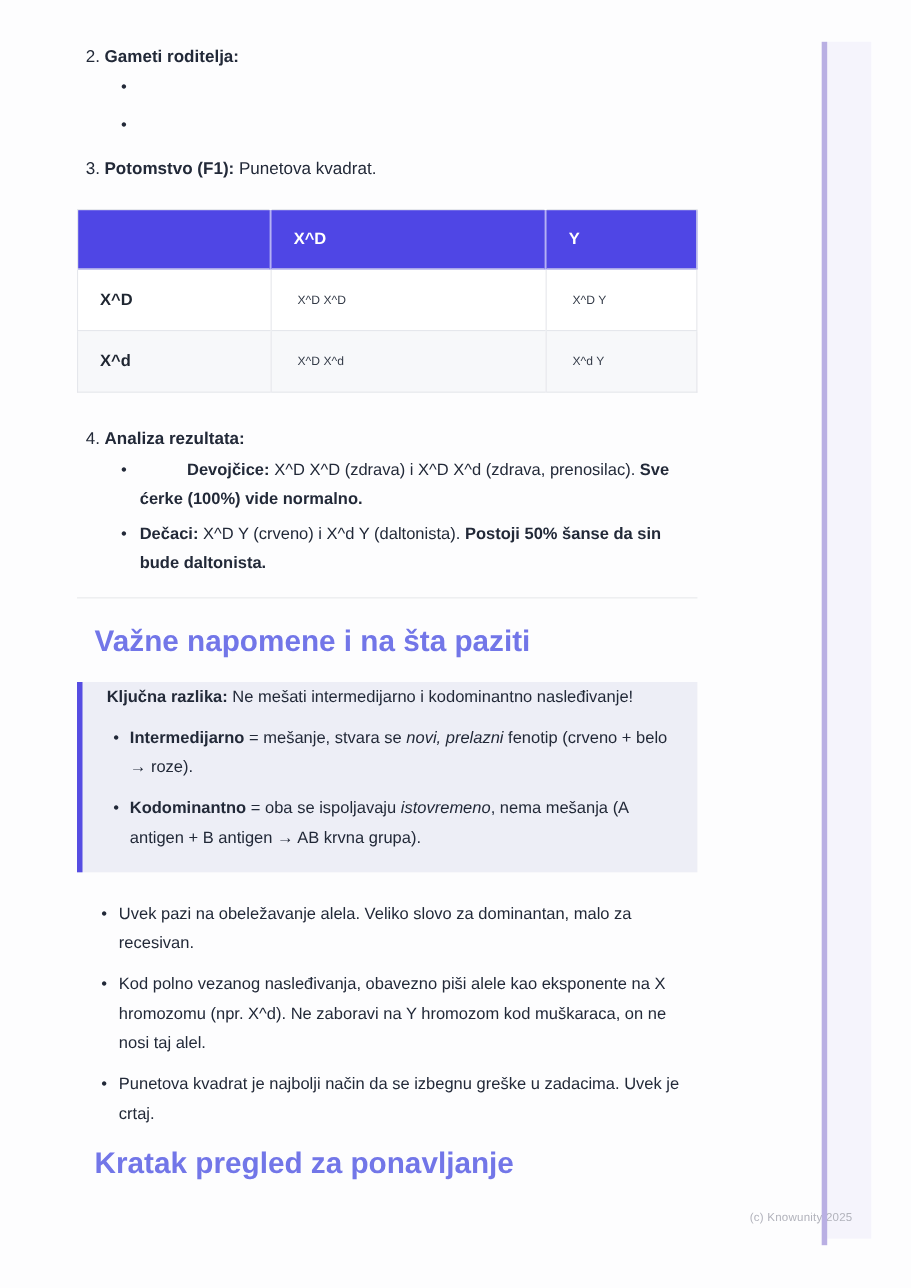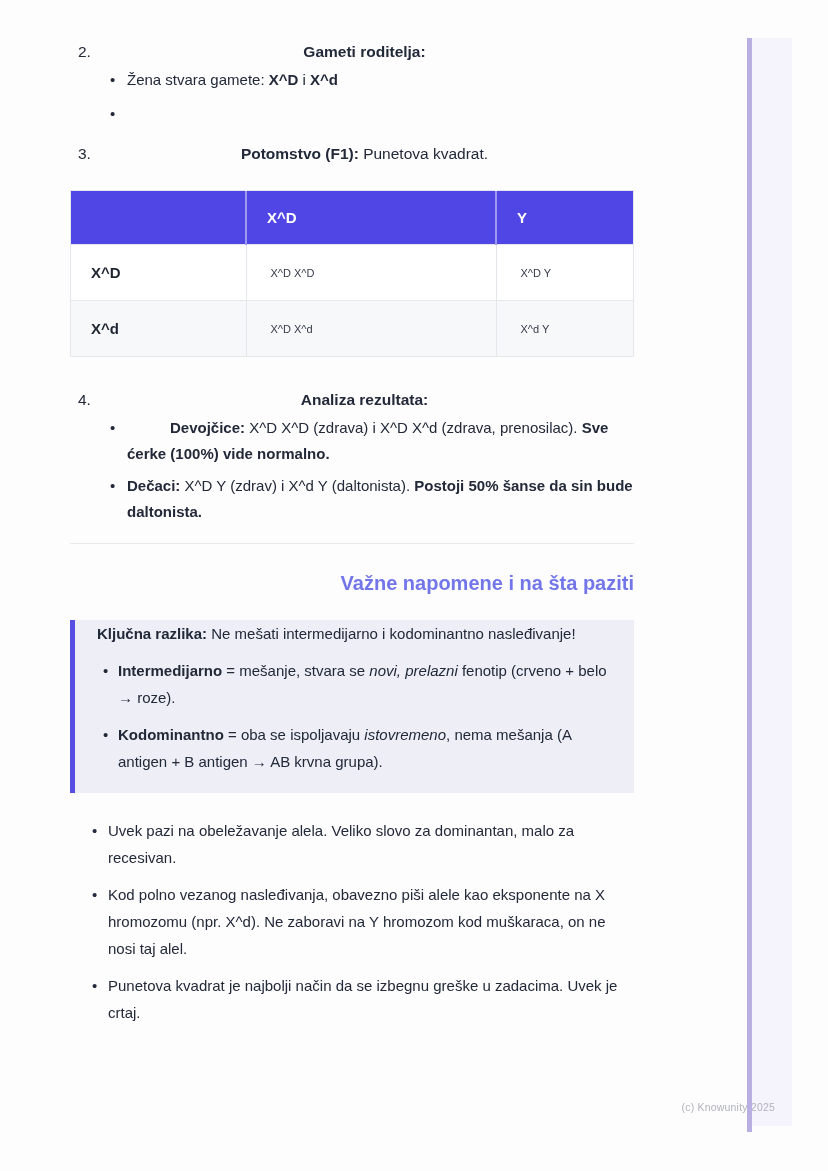--- a/index.html
+++ b/index.html
@@ -10,21 +10,21 @@
   }
   
   .edge-panel{position:absolute;left:752px;top:38px;width:40px;height:1088px;background:var(--edge-panel,#f5f4fc);z-index:0;}
   .edge-line{position:absolute;left:747px;top:38px;width:5px;height:1094px;background:var(--edge-line,#b9afe3);z-index:3;}
 
   .content{position:absolute;left:70px;top:0;width:564px;padding-top:42px;z-index:1;}
 
   
   .oli{display:flex;line-height:20px;font-size:15.5px;}
   .oli .num{width:25px;padding-left:8px;box-sizing:border-box;flex-shrink:0;font-weight:400;}
-  .oli .oli-body{flex:1;text-align:center;}
+  .oli .oli-body{flex:1;}
   .bold{font-weight:700;}
 
   
   .bullet{display:flex;}
   .bullet .dot{flex-shrink:0;}
   .nested{margin-left:40px;line-height:20px;}
   .nested .dot{width:17px;}
   .nested-wide{margin-left:40px;line-height:26px;}
   .nested-wide .dot{width:17px;}
   .tip{margin-left:22px;line-height:27px;}
@@ -41,21 +41,21 @@
   th.c1{width:154px;}
   th.c2{width:228px;}
   th.c2,th.c3{border-left:2px solid rgba(255,255,255,.45);}
   td{height:55px;padding:0 0 0 24px;font-size:11px;color:#333a47;border-top:1px solid var(--table-border,#e5e7ec);}
   td+td{border-left:1px solid var(--table-border,#e5e7ec);}
   td.rowlabel{font-weight:700;color:#1f2631;padding-left:20px;font-size:15px;}
   tr.alt{background:var(--row-alt,#f7f8fa);}
 
   hr.divider{border:none;border-top:1px solid #e7e8ec;margin:18px 0 0;}
 
-  h2{font-size:20px;line-height:30px;font-weight:700;color:var(--heading,#7276e8);margin:24px 0 0;text-align:right;}
+  h2{font-size:27px;line-height:30px;font-weight:700;color:var(--heading,#7276e8);margin:24px 16px 0;}
   h2.kratak{margin-top:16px;}
 
   
   .callout{
     margin-top:22px;background:var(--callout-bg,#edeef6);
     border-left:5px solid var(--callout-border,#564de2);
     padding:0 24px 18px 22px;box-sizing:border-box;line-height:27px;
   }
   .callout-intro{margin:0;text-align:justify;}
   .callout-b{margin-left:6px;margin-top:10px;line-height:27px;}
@@ -75,21 +75,20 @@
   <div class="edge-line"></div>
 
   <div class="content">
 
     <div class="oli">
       <span class="num">2.</span>
       <div class="oli-body bold">Gameti roditelja:</div>
     </div>
     <div class="bullet nested mt8">
       <span class="dot">•</span>
-      <div><span>Žena stvara gamete: </span><span style="font-weight: 700;">X^D</span><span> i </span><span style="font-weight: 700;">X^d</span></div>
     </div>
     <div class="bullet nested mt14">
       <span class="dot">•</span>
     </div>
 
     <div class="oli item-potomstvo">
       <span class="num">3.</span>
       <div class="oli-body"><span style="font-weight: 700;">Potomstvo (F1):</span><span> Punetova kvadrat.</span></div>
     </div>
 
@@ -118,21 +117,21 @@
     <div class="oli item-analiza">
       <span class="num">4.</span>
       <div class="oli-body bold">Analiza rezultata:</div>
     </div>
     <div class="bullet nested-wide mt5">
       <span class="dot">•</span>
       <div><span style="font-weight: 700; margin-left: 43px;">Devojčice:</span><span> X^D X^D (zdrava) i X^D X^d (zdrava, prenosilac). </span><span style="font-weight: 700;">Sve ćerke (100%) vide normalno.</span></div>
     </div>
     <div class="bullet nested-wide mt6">
       <span class="dot">•</span>
-      <div><span style="font-weight: 700;">Dečaci:</span><span> X^D Y (zdrav) i X^d Y (daltonista). </span><span style="font-weight: 700;">Postoji 50% šanse da sin bude daltonista.</span></div>
+      <div><span style="font-weight: 700;">Dečaci:</span><span> X^D Y (crveno) i X^d Y (daltonista). </span><span style="font-weight: 700;">Postoji 50% šanse da sin bude daltonista.</span></div>
     </div>
 
     <hr class="divider">
 
     <h2>Važne napomene i na šta paziti</h2>
 
     <div class="callout">
       <p class="callout-intro"><span style="font-weight: 700;">Ključna razlika:</span><span> Ne mešati intermedijarno i kodominantno nasleđivanje!</span></p>
       <div class="bullet callout-b">
         <span class="dot">•</span>
@@ -152,18 +151,19 @@
       <div class="bullet tip">
         <span class="dot">•</span>
         <div>Kod polno vezanog nasleđivanja, obavezno piši alele kao eksponente na X hromozomu (npr. X^d). Ne zaboravi na Y hromozom kod muškaraca, on ne nosi taj alel.</div>
       </div>
       <div class="bullet tip">
         <span class="dot">•</span>
         <div>Punetova kvadrat je najbolji način da se izbegnu greške u zadacima. Uvek je crtaj.</div>
       </div>
     </div>
 
+    <h2 class="kratak">Kratak pregled za ponavljanje</h2>
 
   </div>
 
   <div class="footer">(c) Knowunity 2025</div>
 
 </div>
 
 </body></html>

